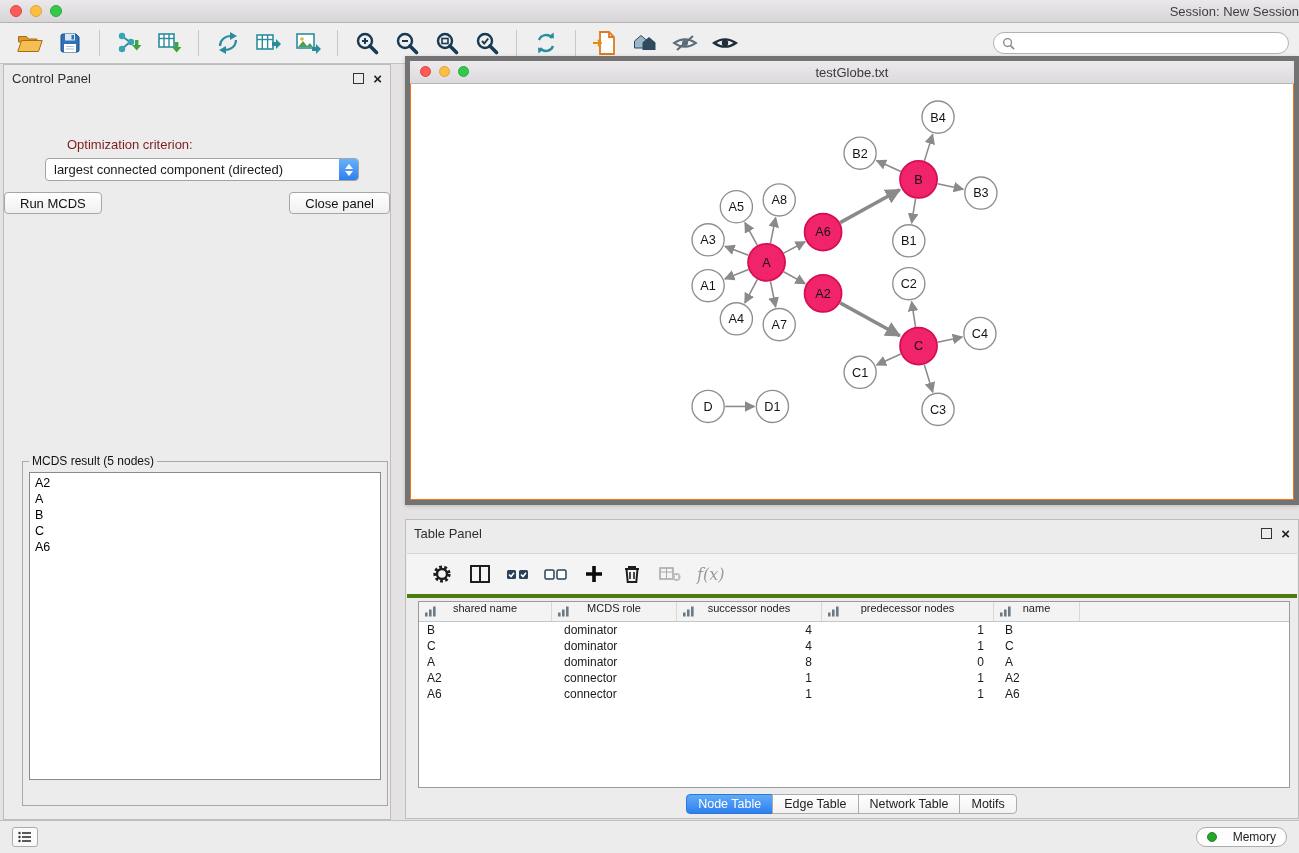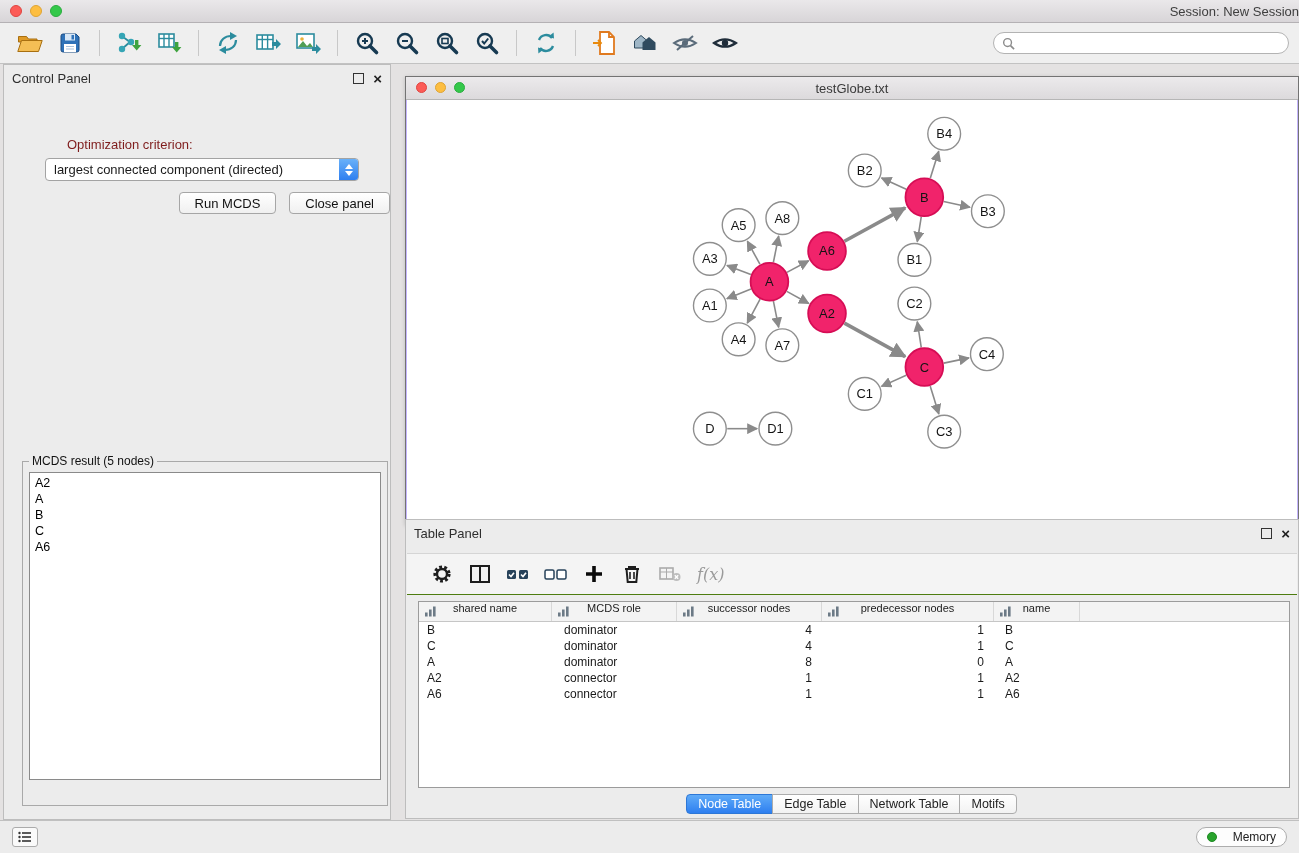--- a/index.html
+++ b/index.html
@@ -42,47 +42,47 @@
     font-size:13px;margin-left:-1px;color:#222;cursor:default}
   .seg-tab:first-child{border-radius:4px 0 0 4px}
   .seg-tab:last-child{border-radius:0 4px 4px 0}
   .seg-tab.active{background:linear-gradient(#5FABF8,#2E7FF0);color:#FFF;border-color:#2D77D6}
   #opt-label{position:absolute;top:72px;left:63px;font-size:13px;color:#7f1d1d}
   #mcds-dropdown{position:absolute;top:93px;left:41px;width:314px;height:23px;background:#FFF;
     border:1px solid #A3A3A3;border-radius:4px;display:flex;align-items:center;box-sizing:border-box;cursor:default}
   #mcds-dropdown .dval{padding-left:8px;flex:1;font-size:13px;white-space:nowrap;overflow:hidden}
   #mcds-dropdown .stepper{width:19px;height:21px;background:linear-gradient(#69B1F9,#2E7FF0);
     border-radius:0 3px 3px 0;display:flex;flex-direction:column;align-items:center;justify-content:center;gap:2px}
-  .cp-buttons{position:absolute;top:127px;left:0;right:0;display:flex;justify-content:flex-end;gap:13px}
+  .cp-buttons{position:absolute;top:127px;left:0;right:0;display:flex;justify-content:space-between;}
   .mac-btn{height:22px;border:1px solid #A6A6A6;border-radius:4px;background:linear-gradient(#FFFFFF,#F0F0F0);
     font-size:13px;padding:0 15px;color:#111;font-family:"Liberation Sans","DejaVu Sans",sans-serif;cursor:default}
   #mcds-fieldset{position:absolute;left:10px;top:381px;width:366px;height:352px;border:1px solid #A9A9A9;
     margin:8px;padding:4px 6px 25px 6px;box-sizing:border-box}
   #mcds-fieldset legend{font-size:12px;color:#111;padding:0 3px}
   #mcds-list{width:100%;height:100%;background:#FFF;border:1px solid #8A8A8A;box-sizing:border-box;
     overflow:hidden;padding-top:2px}
   .mcds-item{font-size:12.5px;line-height:16px;padding-left:5px;color:#000}
 
   
-  #network-window{position:absolute;left:405px;top:76px;width:894px;height:449px;background:#c4b5fd;
-    border:1px solid #737373;box-sizing:border-box;box-shadow:0 1px 4px rgba(0,0,0,.18)}
+  #network-window{position:absolute;left:405px;top:56px;width:894px;height:449px;background:#f97316;
+    border:5px solid #737373;box-sizing:border-box;box-shadow:0 1px 4px rgba(0,0,0,.18)}
   #nw-titlebar{height:22px;background:linear-gradient(#ECEAEC,#DCDADC);border-bottom:1px solid #B6B6B6;
     display:flex;align-items:center;justify-content:center;position:relative}
   #nw-titlebar .lights{top:5px}
   #nw-titlebar .light{width:11px;height:11px}
   #nw-title{color:#3A3A3A}
   #graph-canvas{position:absolute;left:1px;top:23px;right:1px;bottom:1px;background:#FFF}
   #graph-svg{width:100%;height:100%}
   #graph-svg text{font-family:"Liberation Sans","DejaVu Sans",sans-serif;font-size:13px;fill:#141414}
 
   
   #table-panel{position:absolute;left:405px;top:519px;width:894px;height:300px;background:#ECECEC;
     border:1px solid #BDBDBD;box-sizing:border-box}
   #tp-toolbar{position:absolute;top:33px;left:1px;right:1px;height:40px;background:#F4F4F4;
-    border-top:1px solid #D5D5D5;border-bottom:1px solid #4d7c0f;display:flex;align-items:center;padding-left:16px}
+    border-top:1px solid #D5D5D5;border-bottom:4px solid #4d7c0f;display:flex;align-items:center;padding-left:16px}
   #tp-toolbar .tbtn{width:34px;height:30px}
   .fx-label{font-family:"DejaVu Serif","Liberation Serif",serif;font-style:italic;font-size:16px;
     color:#9A9A9A;margin-left:8px}
   #node-table{position:absolute;left:12px;right:8px;top:81px;height:187px;background:#FFF;
     border:1px solid #9B9B9B;box-sizing:border-box;overflow:hidden}
   #t-head{display:flex;height:19px;background:#F3F3F3;border-bottom:1px solid #C6C6C6}
   .th{position:relative;display:flex;align-items:flex-start;justify-content:center;font-size:11px;color:#222;
     border-right:1px solid #D8D8D8;box-sizing:border-box;cursor:default}
   .th .sort-ic{position:absolute;left:6px;top:4px}
   .th.fill,.td.fill{flex:1;border-right:none}

